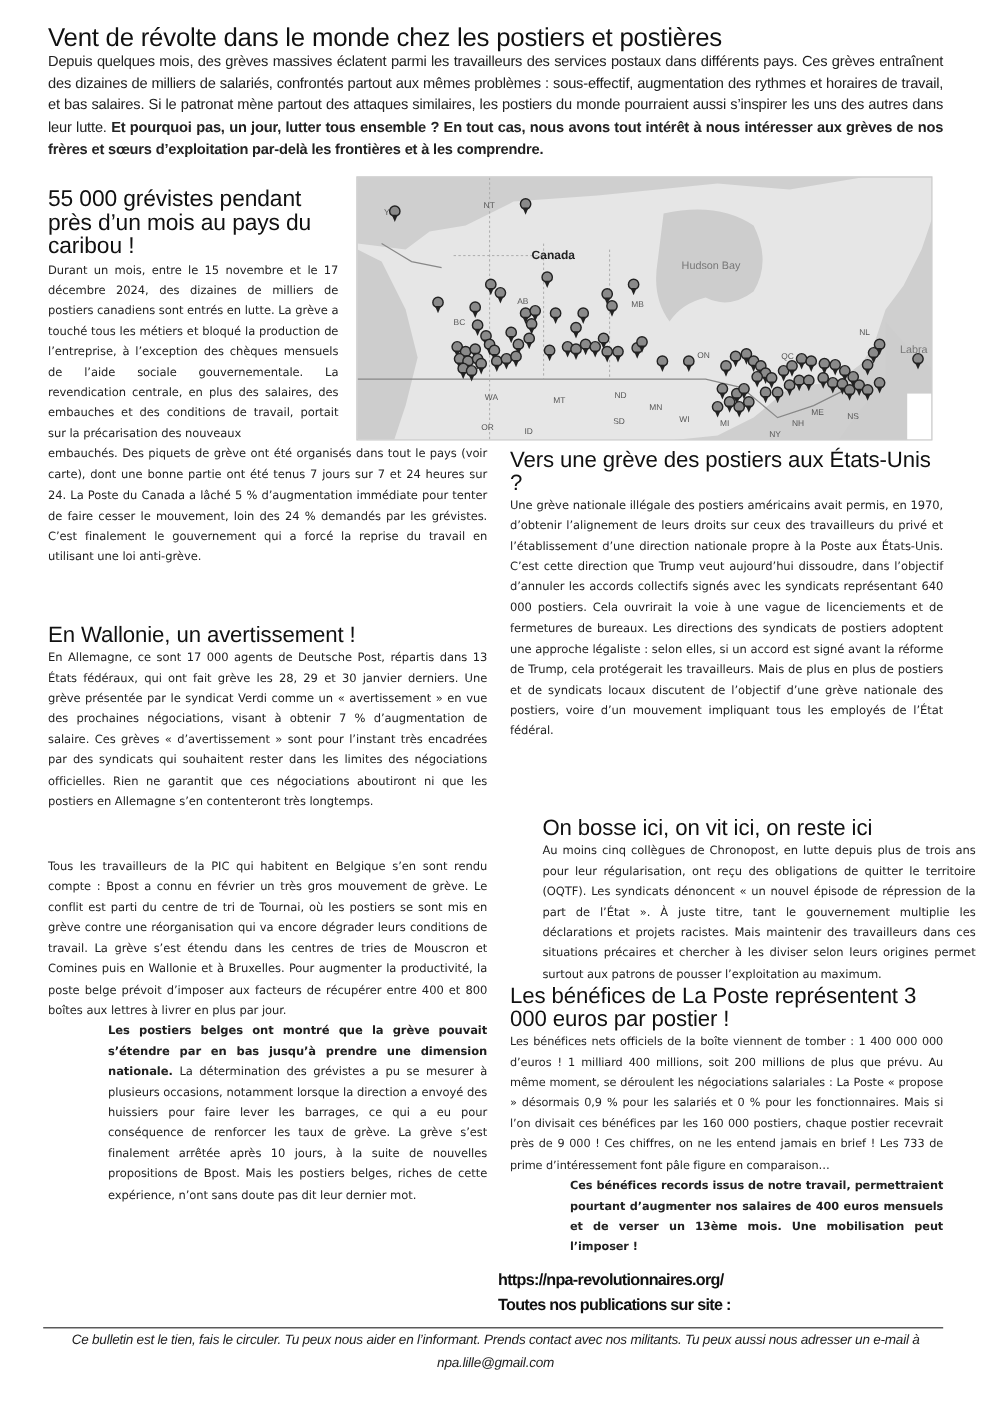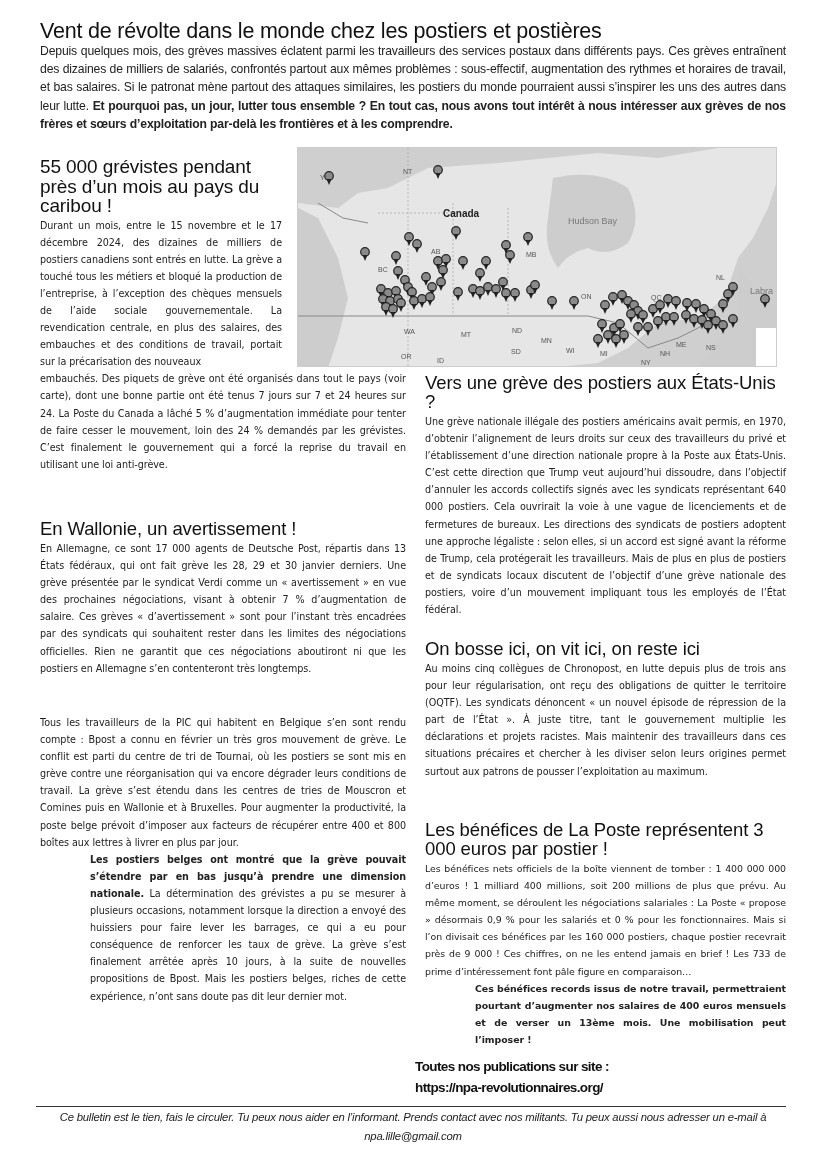--- a/index.html
+++ b/index.html
@@ -219,30 +219,30 @@
 <div class="col-left" style="top:712px;">
   <p class="body-txt" style="margin-top:2px;">Tous les travailleurs de la PIC qui habitent en Belgique s’en sont rendu compte : Bpost a connu en février un très gros mouvement de grève. Le conflit est parti du centre de tri de Tournai, où les postiers se sont mis en grève contre une réorganisation qui va encore dégrader leurs conditions de travail. La grève s’est étendu dans les centres de tries de Mouscron et Comines puis en Wallonie et à Bruxelles. Pour augmenter la productivité, la poste belge prévoit d’imposer aux facteurs de récupérer entre 400 et 800 boîtes aux lettres à livrer en plus par jour.</p>
   <p class="body-txt indent"><b>Les postiers belges ont montré que la grève pouvait s’étendre par en bas jusqu’à prendre une dimension nationale.</b><span> La détermination des grévistes a pu se mesurer à plusieurs occasions, notamment lorsque la direction a envoyé des huissiers pour faire lever les barrages, ce qui a eu pour conséquence de renforcer les taux de grève. La grève s’est finalement arrêtée après 10 jours, à la suite de nouvelles propositions de Bpost. Mais les postiers belges, riches de cette expérience, n’ont sans doute pas dit leur dernier mot.</span></p>
 </div>
 
 <div class="col-right" style="top:373px;">
   <h2 class="h2">Vers une grève des postiers aux États-Unis ?</h2>
   <p class="body-txt" style="margin-top:2px;">Une grève nationale illégale des postiers américains avait permis, en 1970, d’obtenir l’alignement de leurs droits sur ceux des travailleurs du privé et l’établissement d’une direction nationale propre à la Poste aux États-Unis. C’est cette direction que Trump veut aujourd’hui dissoudre, dans l’objectif d’annuler les accords collectifs signés avec les syndicats représentant 640 000 postiers. Cela ouvrirait la voie à une vague de licenciements et de fermetures de bureaux. Les directions des syndicats de postiers adoptent une approche légaliste : selon elles, si un accord est signé avant la réforme de Trump, cela protégerait les travailleurs. Mais de plus en plus de postiers et de syndicats locaux discutent de l’objectif d’une grève nationale des postiers, voire d’un mouvement impliquant tous les employés de l’État fédéral.</p>
 </div>
 
-<div class="col-right" style="top:639px;">
+<div class="col-right" style="top:680px;margin-left:27px;">
   <h2 class="h2">On bosse ici, on vit ici, on reste ici</h2>
   <p class="body-txt" style="margin-top:2px;">Au moins cinq collègues de Chronopost, en lutte depuis plus de trois ans pour leur régularisation, ont reçu des obligations de quitter le territoire (OQTF). Les syndicats dénoncent « un nouvel épisode de répression de la part de l’État ». À juste titre, tant le gouvernement multiplie les déclarations et projets racistes. Mais maintenir des travailleurs dans ces situations précaires et chercher à les diviser selon leurs origines permet surtout aux patrons de pousser l’exploitation au maximum.</p>
 </div>
 
 <div class="col-right" style="top:820px;">
   <h2 class="h2">Les bénéfices de La Poste représentent 3 000 euros par postier !</h2>
   <p class="body-txt" style="margin-top:2px;font-size:9.4px;">Les bénéfices nets officiels de la boîte viennent de tomber : 1 400 000 000 d’euros ! 1 milliard 400 millions, soit 200 millions de plus que prévu. Au même moment, se déroulent les négociations salariales : La Poste « propose » désormais 0,9 % pour les salariés et 0 % pour les fonctionnaires. Mais si l’on divisait ces bénéfices par les 160 000 postiers, chaque postier recevrait près de 9 000 ! Ces chiffres, on ne les entend jamais en brief ! Les 733 de prime d’intéressement font pâle figure en comparaison…</p>
   <p class="body-txt indent" style="font-size:9.4px;"><b>Ces bénéfices records issus de notre travail, permettraient pourtant d’augmenter nos salaires de 400 euros mensuels et de verser un 13ème mois. Une mobilisation peut l’imposer !</b></p>
 </div>
 
 <div class="sitebox">
+  <div>https://npa-revolutionnaires.org/</div>
   <div>Toutes nos publications sur site :</div>
-  <div>https://npa-revolutionnaires.org/</div>
 </div>
 
 <div class="rule"></div>
 <div class="footer">Ce bulletin est le tien, fais le circuler. Tu peux nous aider en l’informant. Prends contact avec nos militants. Tu  peux aussi nous adresser un e-mail à npa.lille@gmail.com</div>
 
 </body></html>

